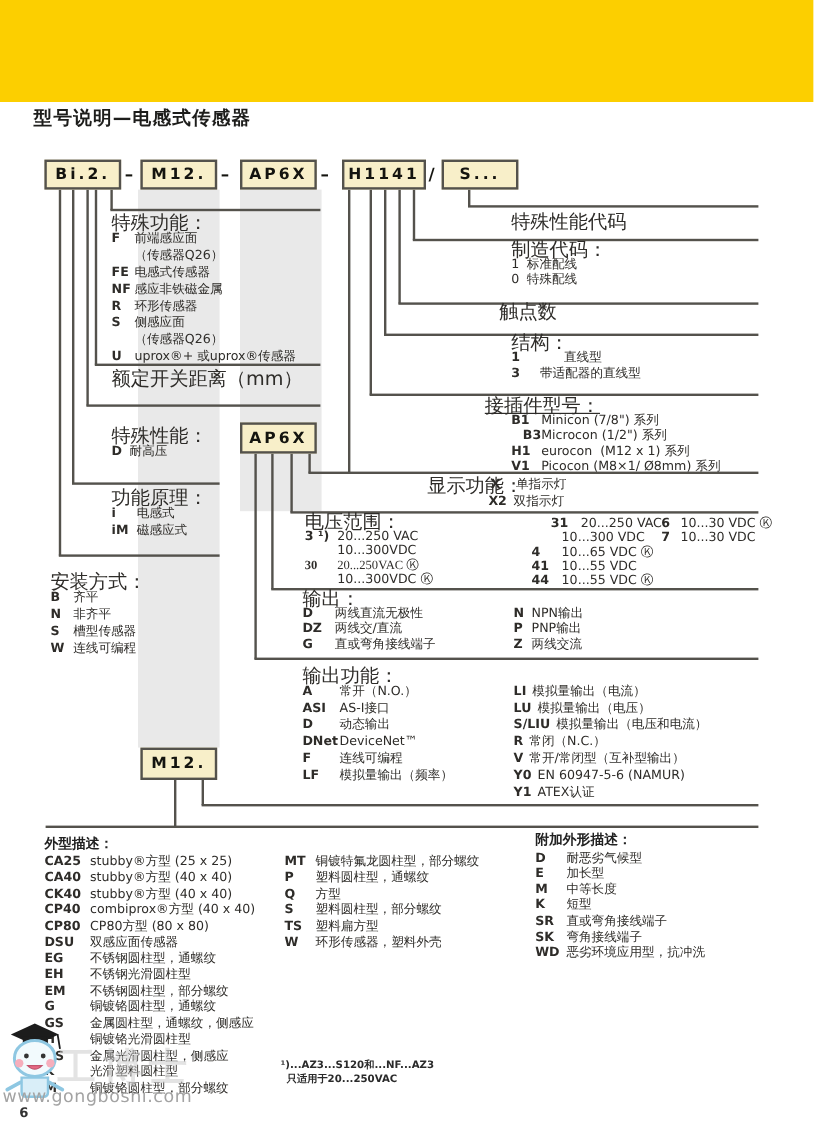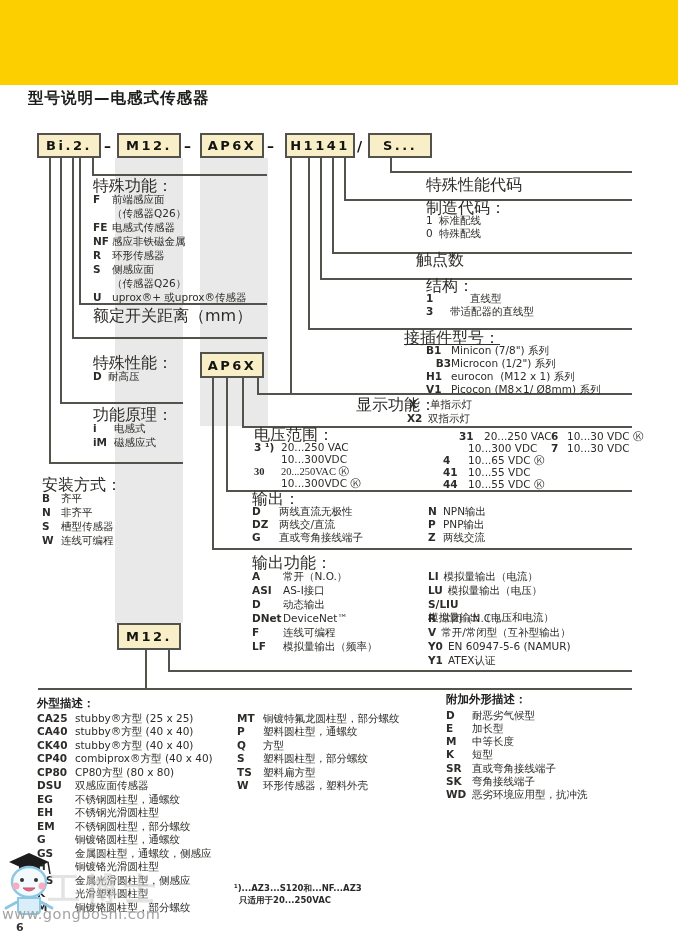--- a/index.html
+++ b/index.html
@@ -188,21 +188,21 @@
 <div>
   <div class="abs sec-title" style="left:252px;top:556px;">输出功能：</div>
   <div class="item abs ofL" style="left:252px;top:570px;"><span class="code">A</span><span class="desc">常开（N.O.）</span></div>
   <div class="item abs ofL" style="left:252px;top:584px;"><span class="code">ASI</span><span class="desc">AS-I接口</span></div>
   <div class="item abs ofL" style="left:252px;top:598px;"><span class="code">D</span><span class="desc">动态输出</span></div>
   <div class="item abs ofL" style="left:252px;top:612px;"><span class="code">DNet</span><span class="desc">DeviceNet™</span></div>
   <div class="item abs ofL" style="left:252px;top:626px;"><span class="code">F</span><span class="desc">连线可编程</span></div>
   <div class="item abs ofL" style="left:252px;top:640px;"><span class="code">LF</span><span class="desc">模拟量输出（频率）</span></div>
   <div class="item abs ofR" style="left:428px;top:570px;"><span class="code">LI</span><span class="desc">模拟量输出（电流）</span></div>
   <div class="item abs ofR" style="left:428px;top:584px;"><span class="code">LU</span><span class="desc">模拟量输出（电压）</span></div>
-  <div class="item abs ofR" style="left:428px;top:598px;flex-direction:column;"><span class="code">S/LIU</span><span class="desc">模拟量输出（电压和电流）</span></div>
+  <div class="item abs ofR" style="left:428px;top:598px;"><span class="code">S/LIU</span><span class="desc">模拟量输出（电压和电流）</span></div>
   <div class="item abs ofR" style="left:428px;top:612px;"><span class="code">R</span><span class="desc">常闭（N.C.）</span></div>
   <div class="item abs ofR" style="left:428px;top:626px;"><span class="code">V</span><span class="desc">常开/常闭型（互补型输出）</span></div>
   <div class="item abs ofR" style="left:428px;top:640px;"><span class="code">Y0</span><span class="desc">EN 60947-5-6 (NAMUR)</span></div>
   <div class="item abs ofR" style="left:428px;top:654px;"><span class="code">Y1</span><span class="desc">ATEX认证</span></div>
 </div>
 
 <div>
   <div class="abs sec-title bold-title" style="left:37px;top:697px;">外型描述：</div>
   <div class="item abs shape1" style="left:37px;top:712px;"><span class="code">CA25</span><span class="desc">stubby®方型 (25 x 25)</span></div>
   <div class="item abs shape1" style="left:37px;top:725px;"><span class="code">CA40</span><span class="desc">stubby®方型 (40 x 40)</span></div>

